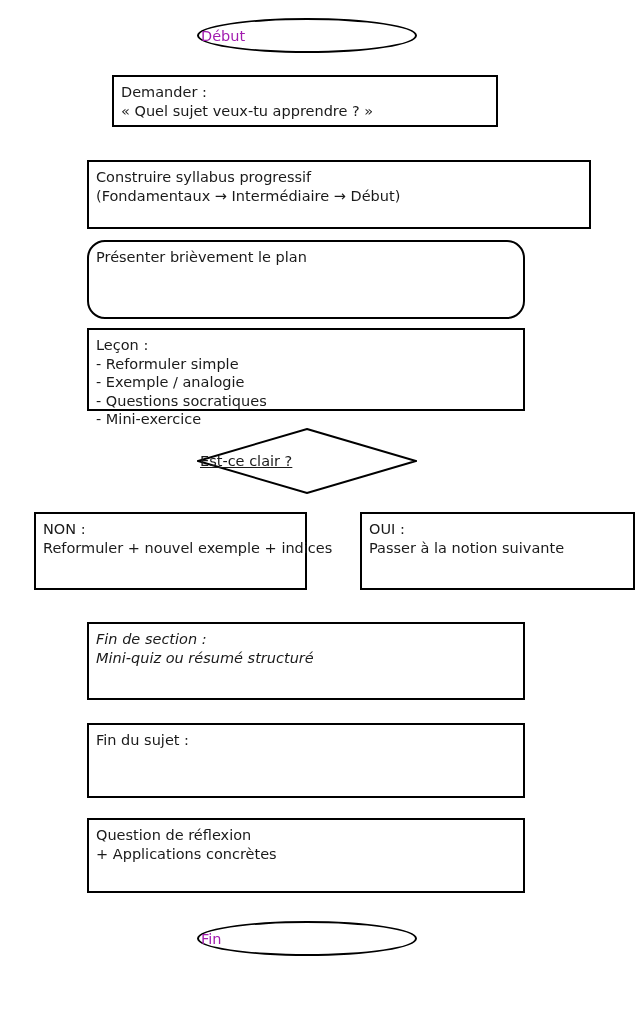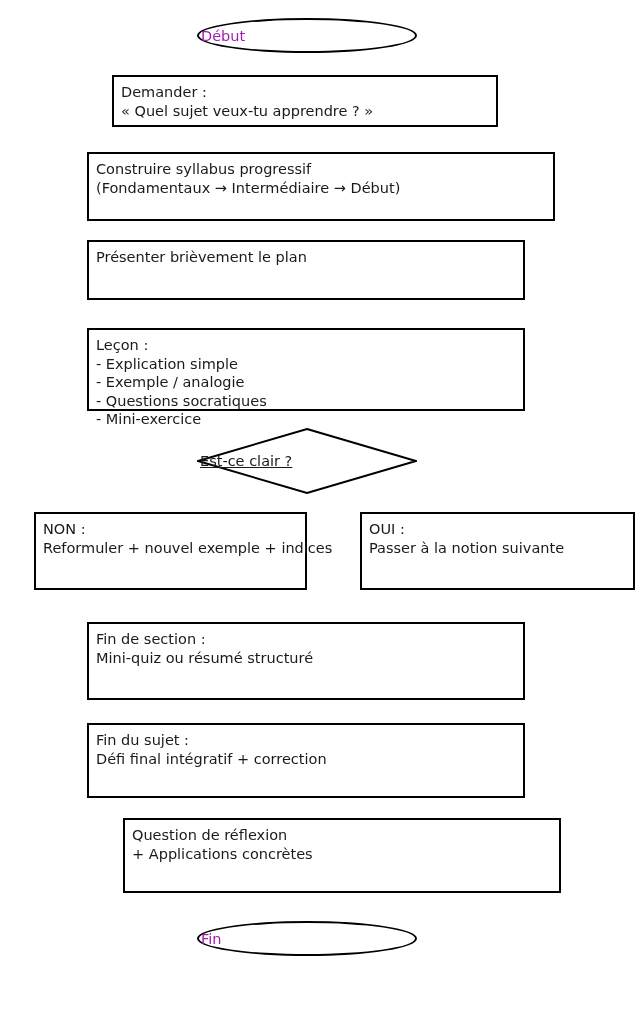--- a/index.html
+++ b/index.html
@@ -63,39 +63,39 @@
 </head>
 <body>
 
 <div id="canvas">
 
   <div class="node term" style="left:197px; top:18px; width:220px; height:35px;"></div>
   <div class="term-label" style="left:201px; top:27px;">Début</div>
 
   <div class="node proc" style="left:112px; top:75px; width:386px; height:52px;"><span>Demander :</span><br><span>« Quel sujet veux-tu apprendre ? »</span></div>
 
-  <div class="node proc" style="left:87px; top:152px; width:468px; height:69px;"><span>Construire syllabus progressif</span><br><span>(Fondamentaux → Intermédiaire → Début)</span></div>
+  <div class="node proc" style="left:87px; top:160px; width:504px; height:69px;"><span>Construire syllabus progressif</span><br><span>(Fondamentaux → Intermédiaire → Début)</span></div>
 
-  <div class="node proc" style="left:87px; top:240px; width:438px; height:60px;"><span>Présenter brièvement le plan</span></div>
+  <div class="node proc" style="left:87px; top:240px; width:438px; height:79px;border-radius:18px;"><span>Présenter brièvement le plan</span></div>
 
-  <div class="node proc" style="left:87px; top:328px; width:438px; height:83px; overflow:visible;"><span>Leçon :</span><br><span>- Explication simple</span><br><span>- Exemple / analogie</span><br><span>- Questions socratiques</span><br><span>- Mini-exercice</span></div>
+  <div class="node proc" style="left:87px; top:328px; width:438px; height:83px; overflow:visible;"><span>Leçon :</span><br><span>- Reformuler simple</span><br><span>- Exemple / analogie</span><br><span>- Questions socratiques</span><br><span>- Mini-exercice</span></div>
 
   <div class="diamond-wrap" style="left:197px; top:428px; width:220px; height:66px;">
     <svg width="220" height="66" viewBox="0 0 220 66">
       <polygon points="110,1 219,33 110,65 1,33" fill="#ffffff" stroke="#000000" stroke-width="2"></polygon>
     </svg>
   </div>
   <div class="diamond-label" style="left:200px; top:452px;text-decoration:underline;">Est-ce clair ?</div>
 
   <div class="node proc" style="left:34px; top:512px; width:273px; height:78px; overflow:visible;"><span>NON :</span><br><span>Reformuler + nouvel exemple + indices</span></div>
 
   <div class="node proc" style="left:360px; top:512px; width:275px; height:78px;"><span>OUI :</span><br><span>Passer à la notion suivante</span></div>
 
-  <div class="node proc" style="left:87px; top:622px; width:438px; height:78px;"><span>Fin de section :</span><br><span>Mini-quiz ou résumé structuré</span></div>
+  <div class="node proc" style="left:87px; top:622px; width:438px; height:78px;font-style:italic;"><span>Fin de section :</span><br><span>Mini-quiz ou résumé structuré</span></div>
 
-  <div class="node proc" style="left:87px; top:723px; width:438px; height:75px;"><span>Fin du sujet :</span><br><span>Défi final intégratif + correction</span></div>
+  <div class="node proc" style="left:87px; top:723px; width:438px; height:75px;"><span>Fin du sujet :</span><br></div>
 
-  <div class="node proc" style="left:87px; top:818px; width:438px; height:75px;margin-left:36px;"><span>Question de réflexion</span><br><span>+ Applications concrètes</span></div>
+  <div class="node proc" style="left:87px; top:818px; width:438px; height:75px;"><span>Question de réflexion</span><br><span>+ Applications concrètes</span></div>
 
   <div class="node term" style="left:197px; top:921px; width:220px; height:35px;"></div>
   <div class="term-label" style="left:201px; top:930px;">Fin</div>
 
 </div>
 
 </body></html>

